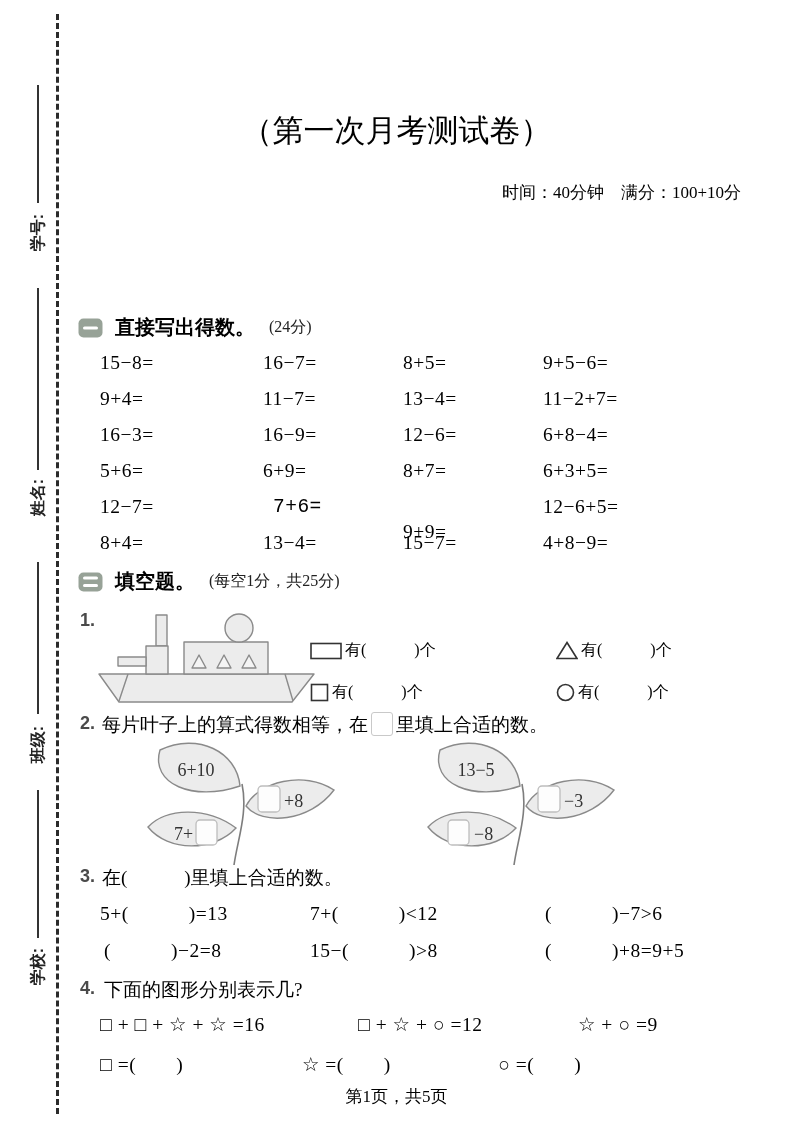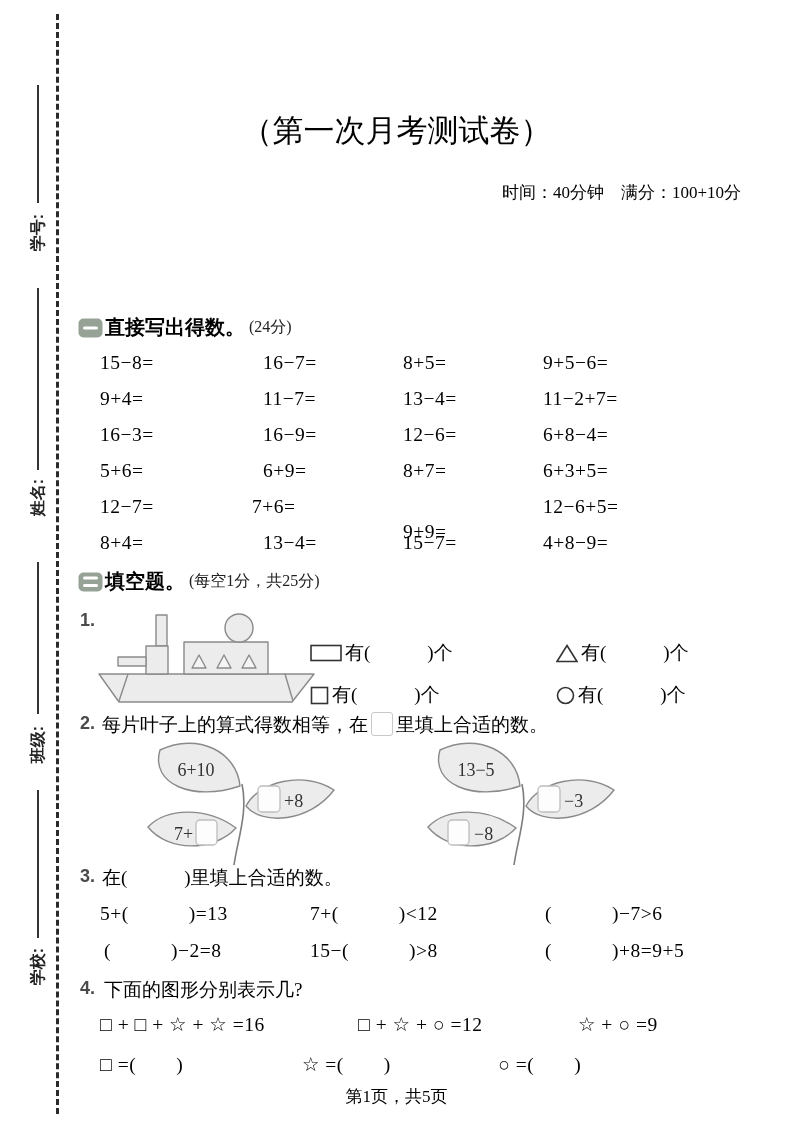--- a/index.html
+++ b/index.html
@@ -23,33 +23,33 @@
             font-size:31px;font-weight:500;color:#000;}
   .meta{position:absolute;right:52px;top:181px;font-size:17px;color:#000;}
 
   
   table.score{position:absolute;left:90px;top:205px;border-collapse:collapse;}
   table.score td{border:1.7px solid #1a1a1a;height:46px;text-align:center;
                  font-family:"Liberation Sans","DejaVu Sans",sans-serif;
                  font-size:20px;font-weight:600;color:#000;padding:0;}
 
   
-  .sec-head{position:absolute;left:78px;display:flex;align-items:center;gap:2px;}
+  .sec-head{position:absolute;left:78px;display:flex;align-items:center;gap:12px;}
   .sec-title{font-family:"Liberation Sans","DejaVu Sans",sans-serif;
              font-size:20px;font-weight:700;color:#000;}
   .sec-points{font-size:16px;color:#222;margin-left:2px;}
 
   
   .calc-cell{position:absolute;font-size:19.5px;letter-spacing:.5px;color:#000;white-space:nowrap;}
 
   
   .qnum{position:absolute;font-family:"Liberation Sans","DejaVu Sans",sans-serif;
         font-size:18px;font-weight:700;color:#4a4a4a;}
   .qtext{position:absolute;font-size:19px;color:#000;white-space:nowrap;}
-  .fill-item{position:absolute;font-size:19px;color:#000;white-space:nowrap;display:flex;align-items:center;gap:3px;}
+  .fill-item{position:absolute;font-size:16px;color:#000;white-space:nowrap;display:flex;align-items:center;gap:3px;}
   .blank-box{display:inline-block;width:20px;height:22px;border:1.2px solid #c9c9c9;
              border-radius:3px;background:#fff;vertical-align:-5px;margin:0 3px;}
   .glyph-line{font-family:"Liberation Serif","DejaVu Sans",serif;}
 
   .footer{position:absolute;left:0;top:1085px;width:100%;text-align:center;
           font-size:17px;color:#000;}
 </style>
 </head>
 <body>
 
@@ -92,21 +92,21 @@
   <div class="calc-cell" style="left:263px;top:424px;">16−9=</div>
   <div class="calc-cell" style="left:403px;top:424px;">12−6=</div>
   <div class="calc-cell" style="left:543px;top:424px;">6+8−4=</div>
 
   <div class="calc-cell" style="left:100px;top:460px;">5+6=</div>
   <div class="calc-cell" style="left:263px;top:460px;">6+9=</div>
   <div class="calc-cell" style="left:403px;top:460px;">8+7=</div>
   <div class="calc-cell" style="left:543px;top:460px;">6+3+5=</div>
 
   <div class="calc-cell" style="left:100px;top:496px;">12−7=</div>
-  <div class="calc-cell" style="left:252px;top:496px;">7+6=</div>
+  <div class="calc-cell" style="left:273px;top:496px;font-family:Liberation Mono, monospace;">7+6=</div>
   <div class="calc-cell" style="left:403px;top:496px;margin-top:25px;">9+9=</div>
   <div class="calc-cell" style="left:543px;top:496px;">12−6+5=</div>
 
   <div class="calc-cell" style="left:100px;top:532px;">8+4=</div>
   <div class="calc-cell" style="left:263px;top:532px;">13−4=</div>
   <div class="calc-cell" style="left:403px;top:532px;">15−7=</div>
   <div class="calc-cell" style="left:543px;top:532px;">4+8−9=</div>
 
   <div class="sec-head" style="top:568px;">
     <svg width="25" height="20" viewBox="0 0 25 20">

